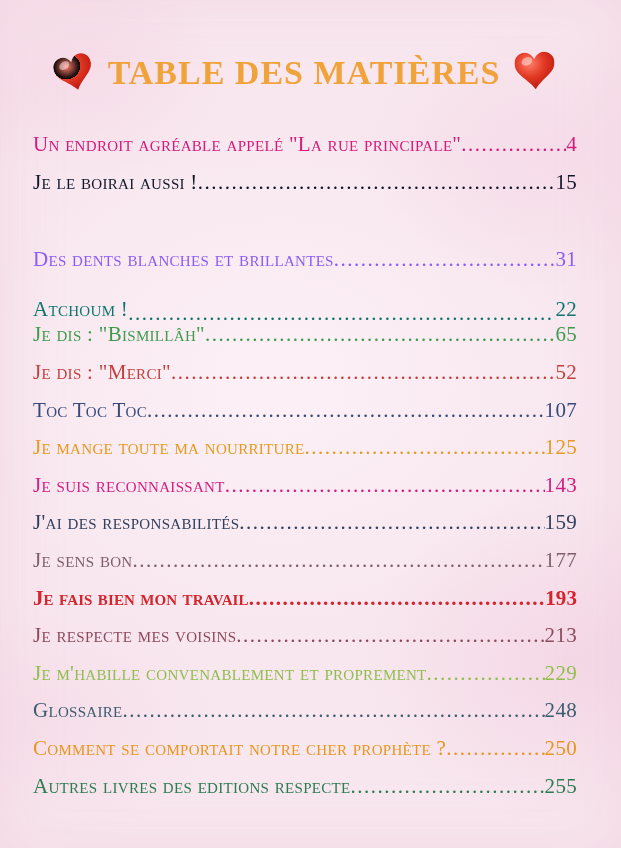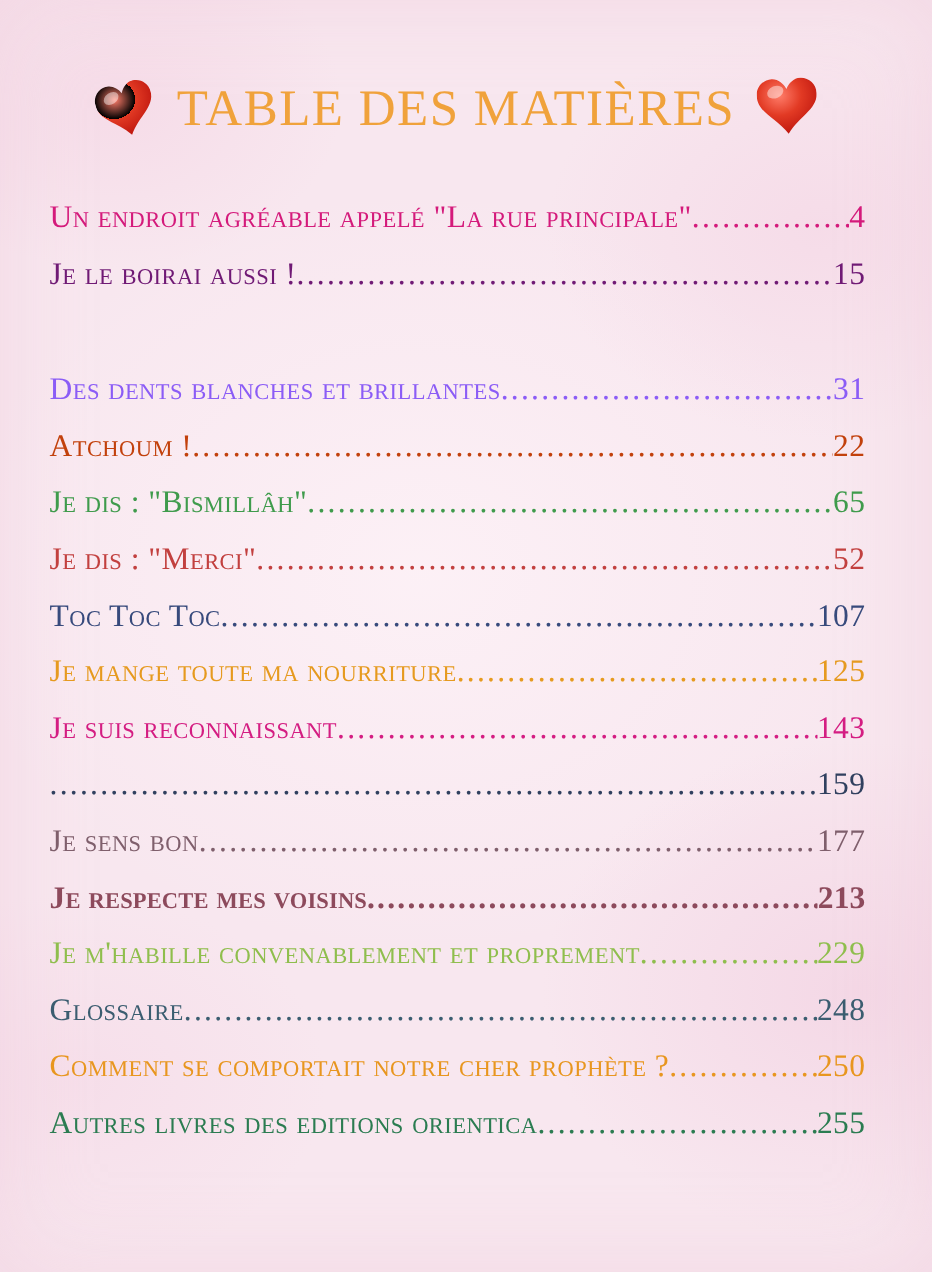--- a/index.html
+++ b/index.html
@@ -22,21 +22,21 @@
   .title-row {
     display: flex;
     align-items: center;
     justify-content: center;
     gap: 15px;
     height: 58px;
     margin-bottom: 30px;
   }
   .page-title {
     font-size: 34px;
-    font-weight: normal;
+    font-weight: bold;
     letter-spacing: 1px;
     color: #f0a23b;
     white-space: nowrap;
   }
   .heart { display: inline-block; }
   .heart-left  { transform: rotate(-14deg) translateY(2px); }
   .heart-right { transform: rotate(-3deg); }
 
   ul.toc-list {
     list-style: none;
@@ -103,31 +103,31 @@
       </svg>
     </span>
   </div>
 
   <ul class="toc-list">
     <li style="color: rgb(212, 26, 123);">
         <span class="lbl">Un endroit agréable appelé "La rue principale"</span>
         <span class="dots"></span>
         <span class="pg">4</span>
       </li>
-    <li style="color: #701a75;">
+    <li style="color: #0f172a;">
         <span class="lbl">Je le boirai aussi !</span>
         <span class="dots"></span>
         <span class="pg">15</span>
       </li>
     <li style="color: #8b5cf6; margin-top: 40px;">
         <span class="lbl">Des dents blanches et brillantes</span>
         <span class="dots"></span>
         <span class="pg">31</span>
       </li>
-    <li style="color: #c2410c;">
+    <li style="color: #0f766e; align-items: flex-end;">
         <span class="lbl">Atchoum !</span>
         <span class="dots"></span>
         <span class="pg">22</span>
       </li>
     <li style="color: rgb(63, 155, 76);">
         <span class="lbl">Je dis : "Bismillâh"</span>
         <span class="dots"></span>
         <span class="pg">65</span>
       </li>
     <li style="color: rgb(194, 64, 63);">
@@ -144,27 +144,33 @@
         <span class="lbl">Je mange toute ma nourriture</span>
         <span class="dots"></span>
         <span class="pg">125</span>
       </li>
     <li style="color: rgb(212, 29, 130);">
         <span class="lbl">Je suis reconnaissant</span>
         <span class="dots"></span>
         <span class="pg">143</span>
       </li>
     <li style="color: rgb(48, 64, 95);">
+        <span class="lbl">J'ai des responsabilités</span>
         <span class="dots"></span>
         <span class="pg">159</span>
       </li>
     <li style="color: rgb(127, 95, 108);">
         <span class="lbl">Je sens bon</span>
         <span class="dots"></span>
         <span class="pg">177</span>
+      </li>
+    <li style="color: rgb(213, 36, 44);">
+        <span class="lbl">Je fais bien mon travail</span>
+        <span class="dots"></span>
+        <span class="pg">193</span>
       </li>
     <li style="color: rgb(141, 74, 92);">
         <span class="lbl">Je respecte mes voisins</span>
         <span class="dots"></span>
         <span class="pg">213</span>
       </li>
     <li style="color: rgb(143, 190, 77);">
         <span class="lbl">Je m'habille convenablement et proprement</span>
         <span class="dots"></span>
         <span class="pg">229</span>
@@ -173,19 +179,19 @@
         <span class="lbl">Glossaire</span>
         <span class="dots"></span>
         <span class="pg">248</span>
       </li>
     <li style="color: rgb(232, 150, 31);">
         <span class="lbl">Comment se comportait notre cher prophète ?</span>
         <span class="dots"></span>
         <span class="pg">250</span>
       </li>
     <li style="color: rgb(43, 124, 81);">
-        <span class="lbl">Autres livres des editions orientica</span>
+        <span class="lbl">Autres livres des editions respecte</span>
         <span class="dots"></span>
         <span class="pg">255</span>
       </li>
   </ul>
 
 </div>
 
 </body></html>

